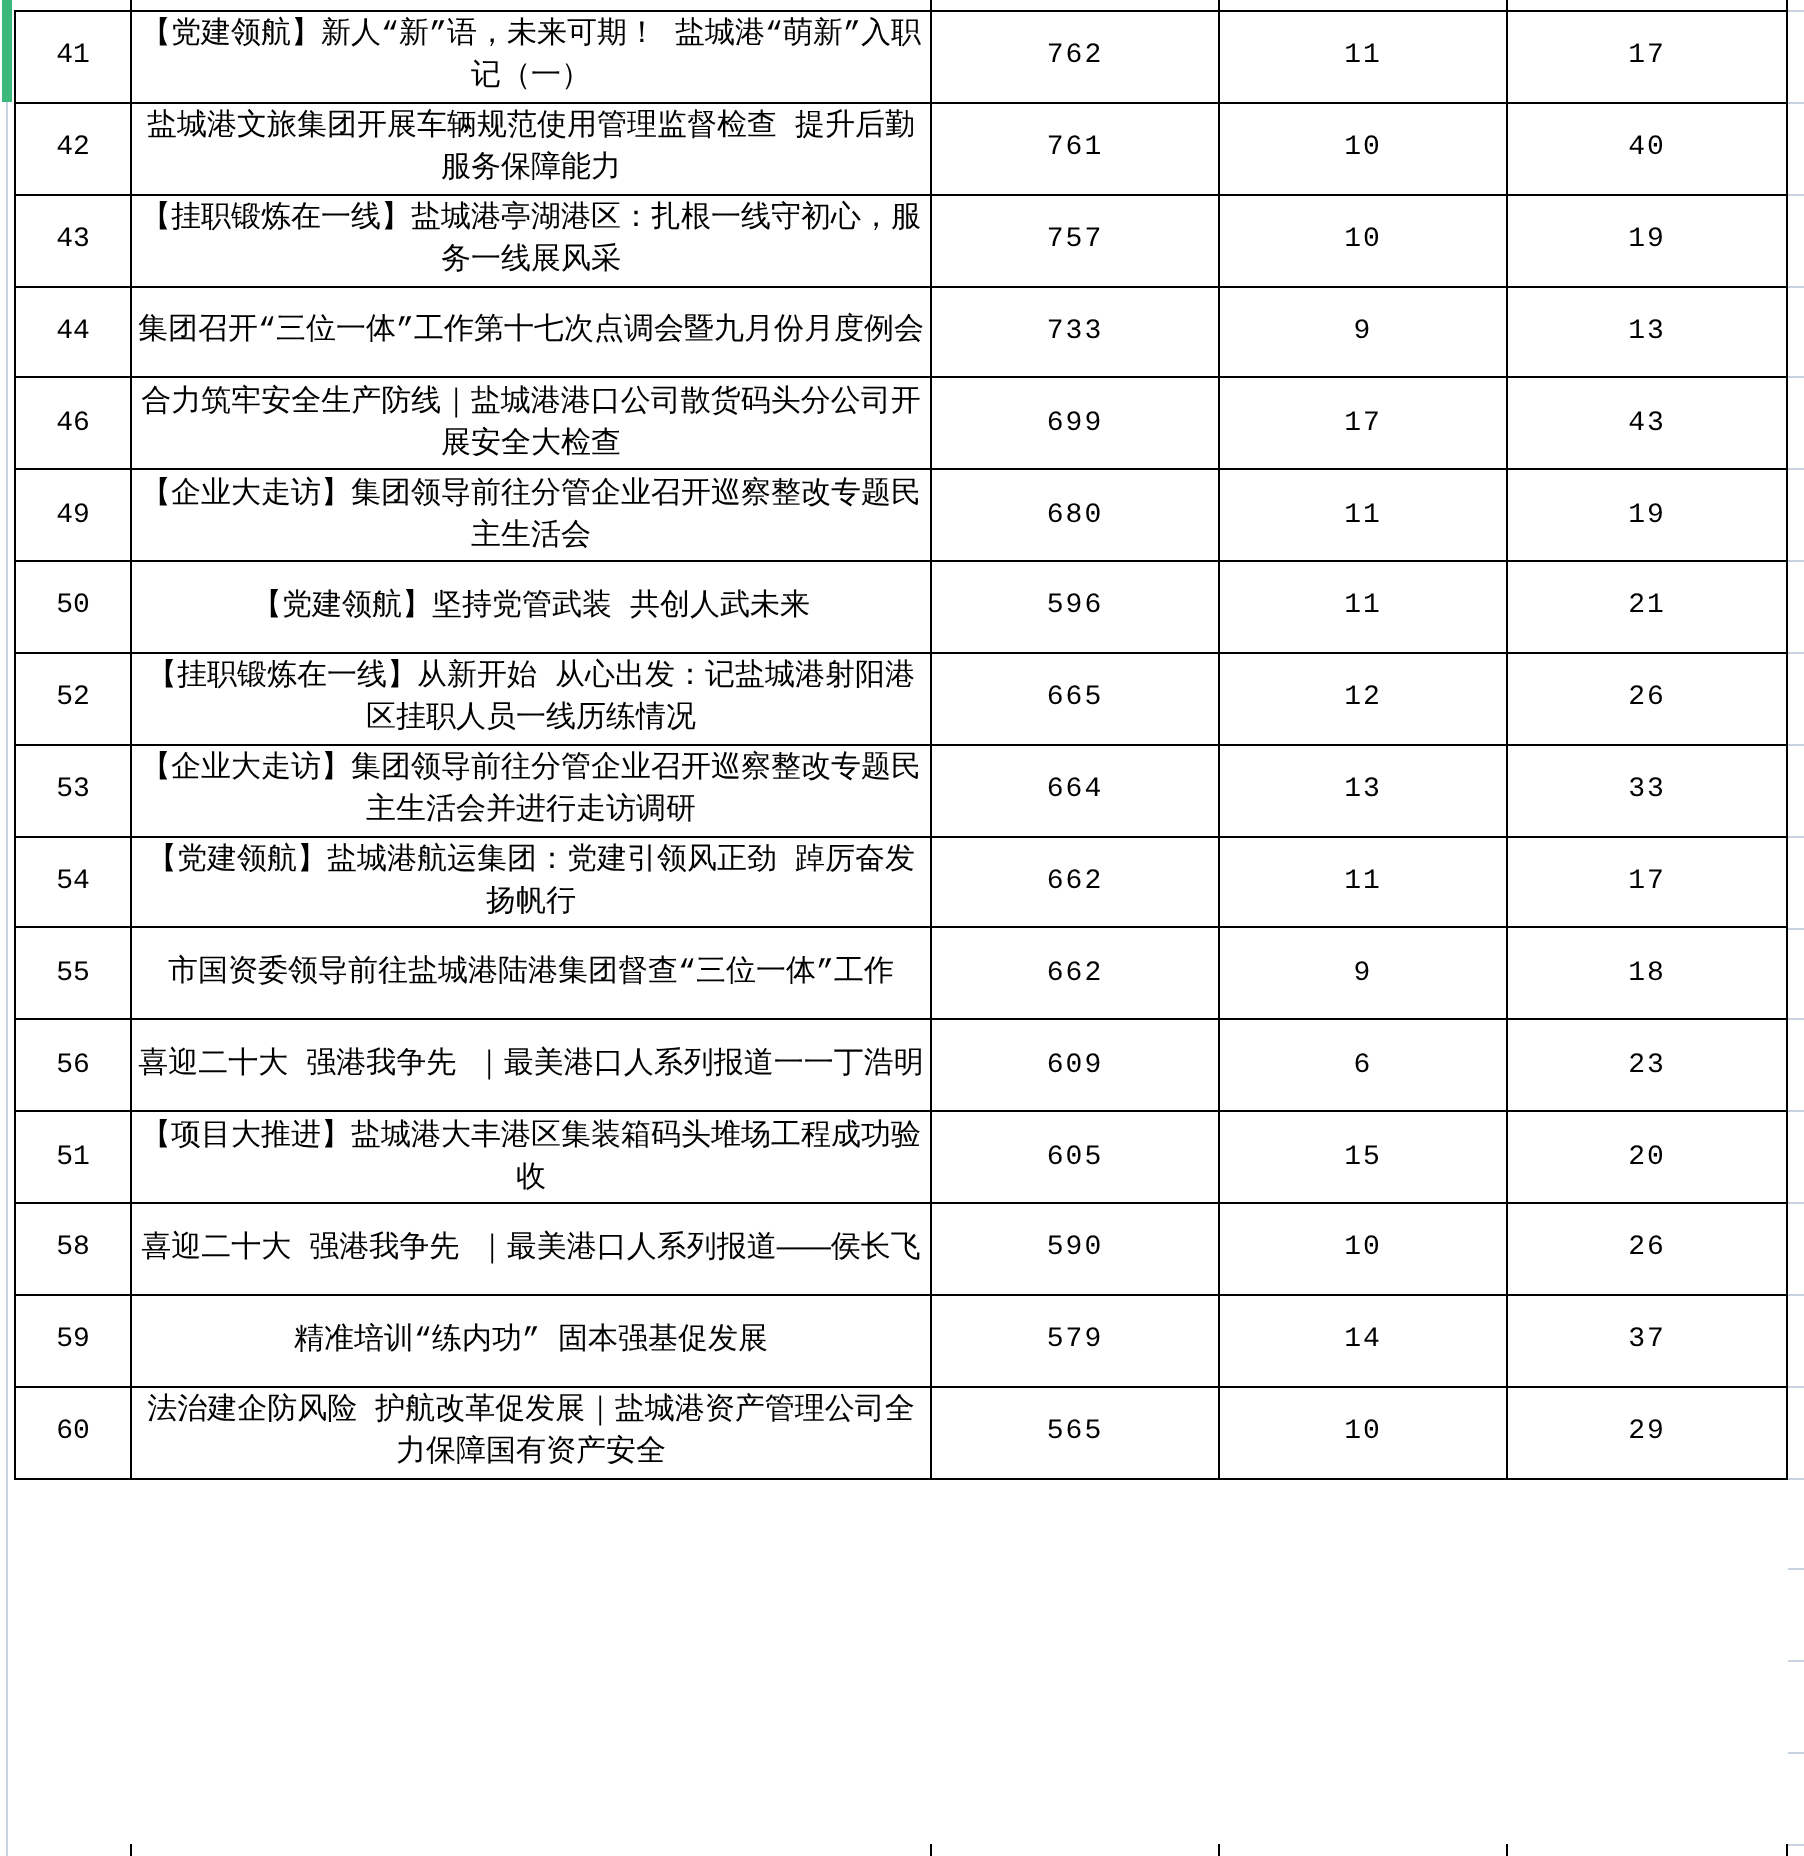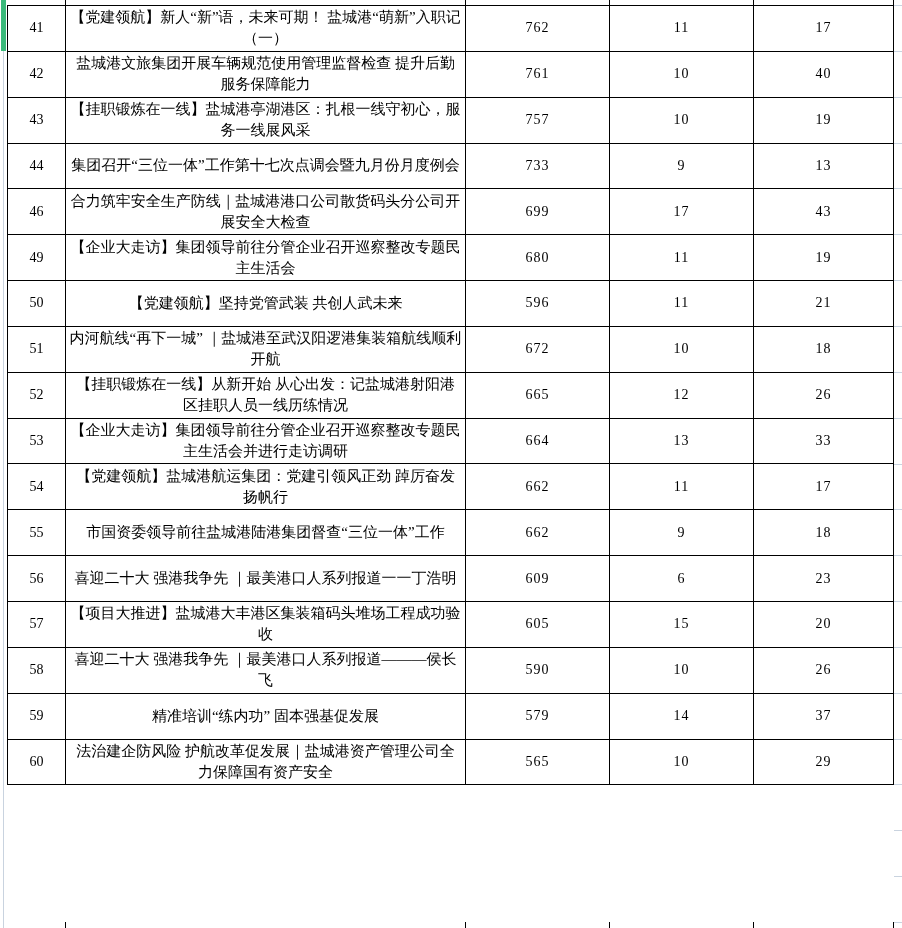--- a/index.html
+++ b/index.html
@@ -1,21 +1,21 @@
 <!DOCTYPE html>
 <html><head>
 <meta charset="utf-8">
 <style>
   html,body{margin:0;padding:0;background:#ffffff;}
   .screen{
     position:relative;
     width:902px;height:928px;
     background:#ffffff;
     overflow:hidden;
-    font-family:Liberation Serif, serif;
+    font-family:Liberation Mono, monospace;
     color:#000000;
   }
   
   .sheet-gridline-left{
     position:absolute;left:3px;top:0;width:1px;height:928px;
     background:#c9d3df;
   }
   
   .active-row-indicator{
     position:absolute;left:1px;top:0;width:5px;height:51px;
@@ -100,27 +100,20 @@
           <td class="c-num">19</td>
         </tr>
         <tr>
           <td class="c-no">50</td>
           <td class="c-title">【党建领航】坚持党管武装 共创人武未来</td>
           <td class="c-num">596</td>
           <td class="c-num">11</td>
           <td class="c-num">21</td>
         </tr>
         <tr>
-          <td class="c-no">51</td>
-          <td class="c-title">内河航线“再下一城” ｜盐城港至武汉阳逻港集装箱航线顺利开航</td>
-          <td class="c-num">672</td>
-          <td class="c-num">10</td>
-          <td class="c-num">18</td>
-        </tr>
-        <tr>
           <td class="c-no">52</td>
           <td class="c-title">【挂职锻炼在一线】从新开始 从心出发：记盐城港射阳港区挂职人员一线历练情况</td>
           <td class="c-num">665</td>
           <td class="c-num">12</td>
           <td class="c-num">26</td>
         </tr>
         <tr>
           <td class="c-no">53</td>
           <td class="c-title">【企业大走访】集团领导前往分管企业召开巡察整改专题民主生活会并进行走访调研</td>
           <td class="c-num">664</td>
@@ -142,21 +135,21 @@
           <td class="c-num">18</td>
         </tr>
         <tr>
           <td class="c-no">56</td>
           <td class="c-title">喜迎二十大 强港我争先 ｜最美港口人系列报道一一丁浩明</td>
           <td class="c-num">609</td>
           <td class="c-num">6</td>
           <td class="c-num">23</td>
         </tr>
         <tr>
-          <td class="c-no">57</td>
+          <td class="c-no">51</td>
           <td class="c-title">【项目大推进】盐城港大丰港区集装箱码头堆场工程成功验收</td>
           <td class="c-num">605</td>
           <td class="c-num">15</td>
           <td class="c-num">20</td>
         </tr>
         <tr>
           <td class="c-no">58</td>
           <td class="c-title">喜迎二十大 强港我争先 ｜最美港口人系列报道———侯长飞</td>
           <td class="c-num">590</td>
           <td class="c-num">10</td>

